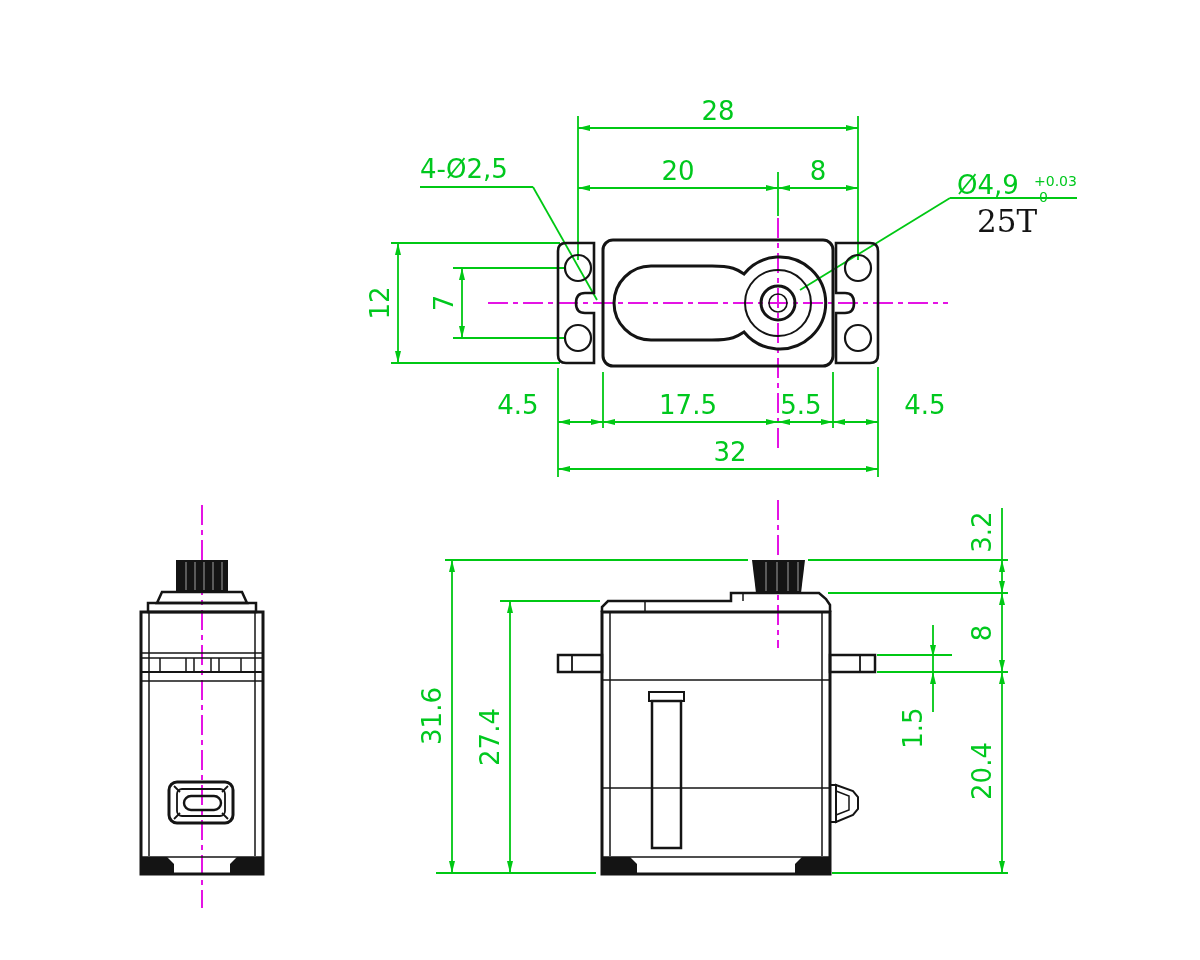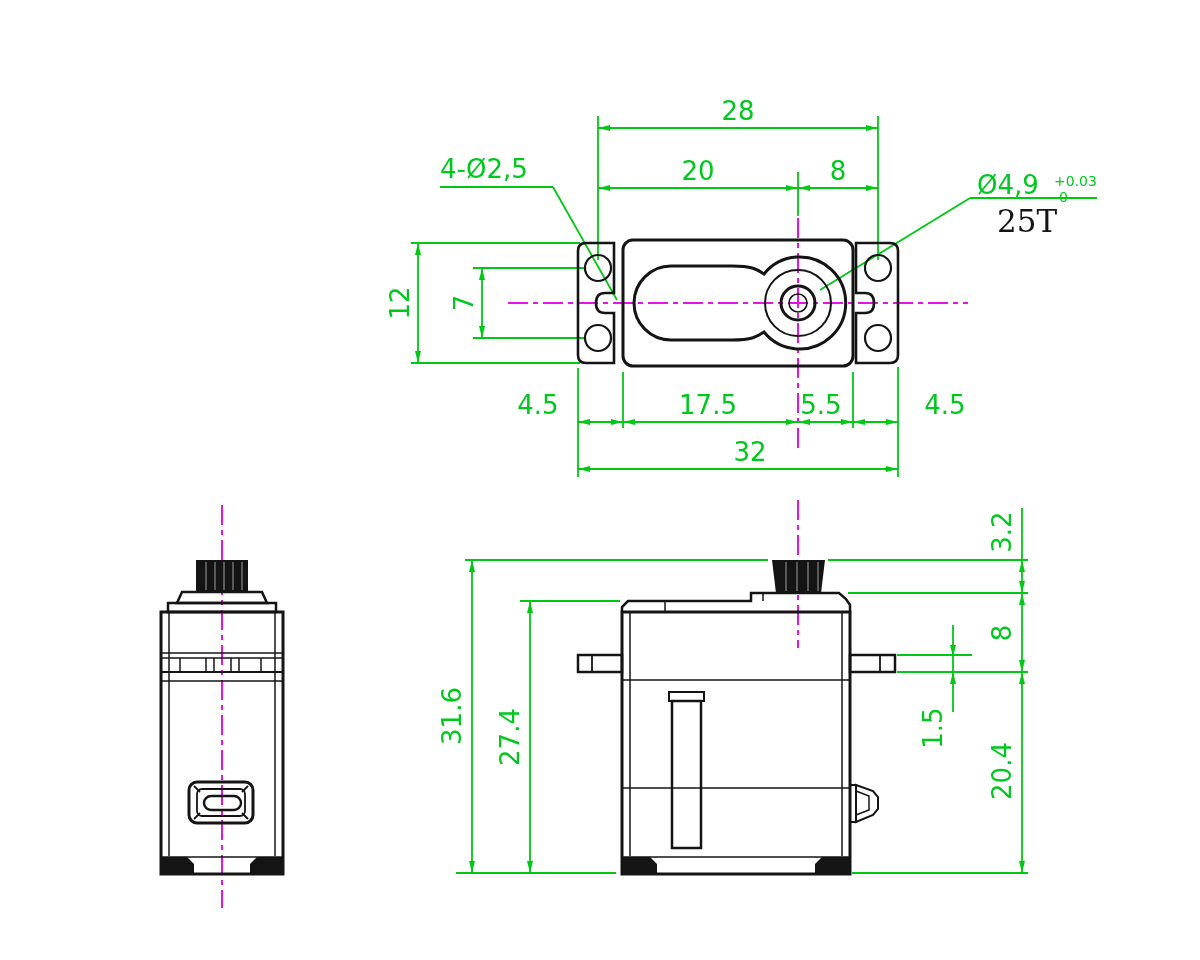--- a/index.html
+++ b/index.html
@@ -1,16 +1,16 @@
 <!DOCTYPE html>
 <html><head>
 <meta charset="utf-8">
 <style>
   html,body{margin:0;padding:0;background:#ffffff;}
-  .canvas-wrap{width:1088px;height:960px;background:#ffffff;position:relative;overflow:hidden;padding-left:20px;}
+  .canvas-wrap{width:1088px;height:960px;background:#ffffff;position:relative;overflow:hidden;}
   svg{display:block;}
   .blk{stroke:#141414;fill:none;}
   .blk-fill{fill:#141414;stroke:none;}
   .grn{stroke:#00c814;fill:none;stroke-width:1.8;}
   .mag{stroke:#e414e4;fill:none;stroke-width:2;}
   .dash{stroke-dasharray:20 5 5 5;}
   text.dim{font-family:"DejaVu Sans",sans-serif;font-size:26px;fill:#00c81e;}
   text.dim-sm{font-family:"DejaVu Sans",sans-serif;font-size:14px;fill:#00c81e;}
   text.blk-txt{font-family:"DejaVu Serif",serif;font-size:31px;fill:#141414;}
   .rib{stroke:#5a5a5a;stroke-width:2;fill:none;}

